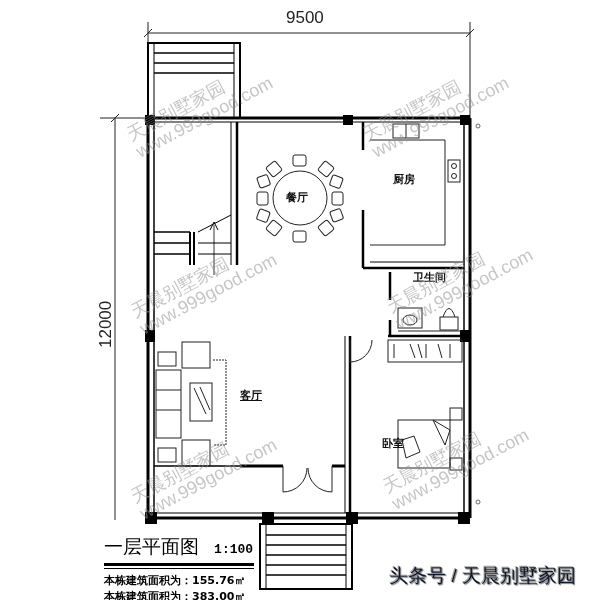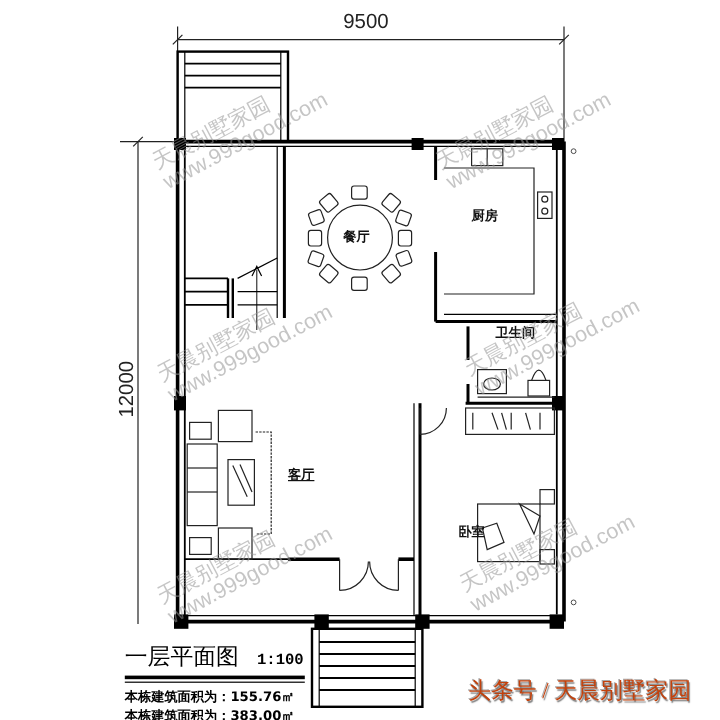--- a/index.html
+++ b/index.html
@@ -16,22 +16,22 @@
                font-family: "Liberation Sans", sans-serif; line-height: 1.05; pointer-events: none; }
   .title-block { position: absolute; left: 104px; top: 534px; }
   .title-main { font-size: 19px; font-weight: normal; color: #000; font-family: "DejaVu Sans", sans-serif; }
   .title-scale { font-size: 13px; font-weight: bold; margin-left: 10px; color: #000;
                  font-family: Liberation Mono, monospace; }
   .title-rule { height: 3px; background: #000; width: 150px; margin-top: 3px; }
   .title-rule2 { height: 1px; background: #000; width: 150px; margin-top: 2px; }
   .area-line { font-size: 11px; font-weight: bold; color: #000; margin-top: 4px;
                font-family: "DejaVu Sans", sans-serif; }
   .footer-watermark { position: absolute; right: 24px; top: 563px; font-size: 19px;
-                      color: #c2410c; text-shadow: 1px 1px 1px #777, -1px -1px 0 #aaa;
-                      font-family: Liberation Serif, serif; }
+                      color: #0f172a; text-shadow: 1px 1px 1px #777, -1px -1px 0 #aaa;
+                      font-family: Liberation Sans, sans-serif; }
 </style>
 </head>
 <body>
 
 <svg id="plan" viewBox="0 0 600 600" xmlns="http://www.w3.org/2000/svg">
 
   <g stroke="#222" stroke-width="1" fill="none">
     <line x1="148" y1="33" x2="470" y2="33"></line>
     <line x1="148" y1="22" x2="148" y2="115"></line>
     <line x1="470" y1="22" x2="470" y2="120"></line>

